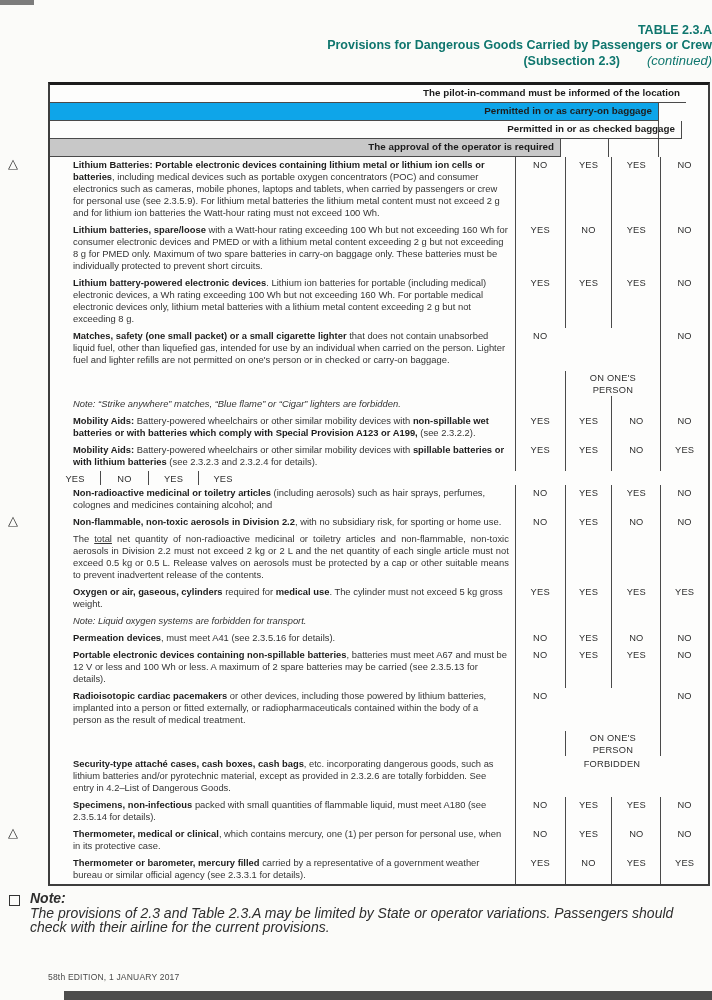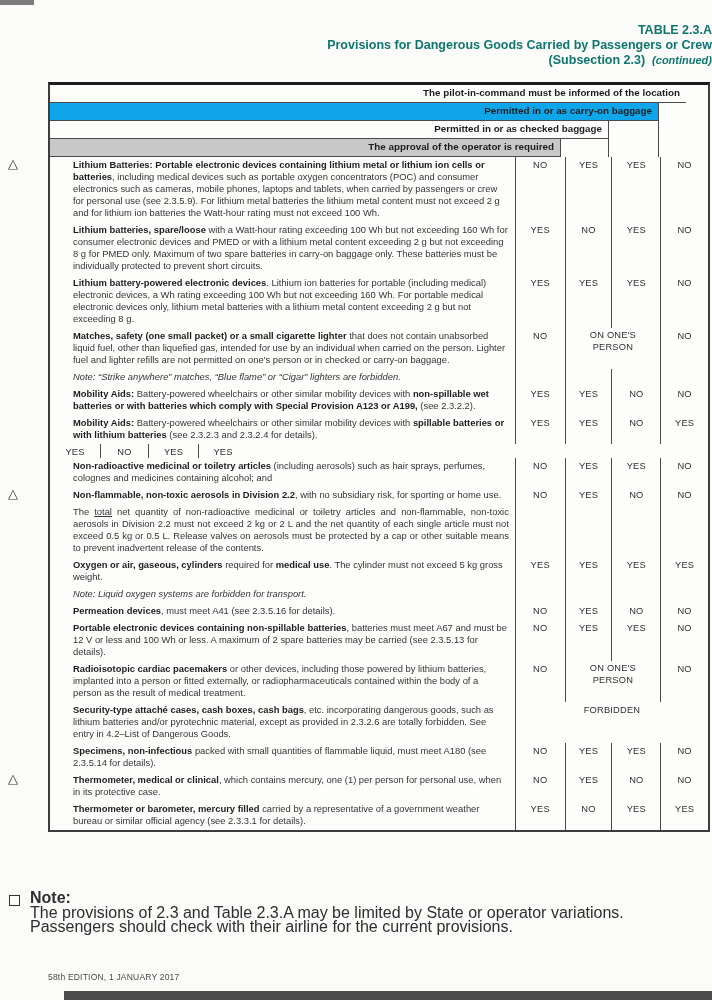--- a/index.html
+++ b/index.html
@@ -6,61 +6,61 @@
   body {
     width:712px; height:1000px; position:relative; overflow:hidden;
     background:#fbfbf9; color:#2f2f2f;
     font-family:"Liberation Sans", sans-serif;
   }
   .scan-smudge { position:absolute; left:0; top:0; width:34px; height:5px; background:#5c5c5c; opacity:.8; }
   .bottom-bar { position:absolute; left:64px; top:991px; width:648px; height:9px; background:#4c4c4c; }
 
   .title-block { position:absolute; left:0; top:23px; width:712px; text-align:right;
     font-weight:bold; font-size:12.5px; line-height:15px; color:#0f766e; }
-  .title-cont { font-weight:bold; font-style:italic; font-size:11px; }
+  .title-cont { font-weight:normal; font-style:italic; font-size:13px;margin-left:20px; }
 
   .dg-table { position:absolute; left:48px; top:82px; width:662px; box-sizing:border-box;
     background:#fdfdfc;
     border-top:3px solid #1c1c1c; border-left:2px solid #3d3d3d;
     border-right:2px solid #3d3d3d; border-bottom:2px solid #3d3d3d; }
 
   .thead { position:relative; height:72px; }
   .step { position:absolute; left:0; height:18px; box-sizing:border-box;
     border-bottom:1px solid #4a4a4a; font-weight:bold; font-size:9.8px; line-height:16px;
     text-align:right; padding-right:6px; color:#1d1d1d; white-space:nowrap; overflow:hidden; }
   .step1 { top:0;  width:636px; background:#fdfdfc; }
   .step2 { top:18px; width:609px; background:#0ea5e9; border-right:1px solid #4a4a4a; }
-  .step3 { top:36px; width:559px; background:#fdfdfc; border-right:1px solid #4a4a4a; }
+  .step3 { top:36px; width:632px; background:#fdfdfc; border-right:1px solid #4a4a4a; }
   .step4 { top:54px; width:511px; background:#c8c8c8; border-right:1px solid #4a4a4a; }
   .hdiv1 { position:absolute; left:608px; top:36px; width:1px; height:36px; background:#4a4a4a; }
   .hdiv2 { position:absolute; left:558px; top:54px; width:1px; height:18px; background:#4a4a4a; }
 
   .tbody { position:relative; }
   .row { display:flex; position:relative; align-items:stretch; }
   .desc { width:461px; box-sizing:border-box; border-right:1px solid #4a4a4a;
     padding:2px 6px 3px 7px; font-size:9.4px; line-height:12px; color:#343434;margin-left:16px; }
   .desc.justify { text-align:justify; }
   .seg-bold { font-weight:bold; color:#1d1d1d; }
   .seg-italic { font-style:italic; }
   .seg-underline { text-decoration:underline; }
   .cell { box-sizing:border-box; text-align:center; font-size:9.3px; line-height:12px;
     padding-top:2px; letter-spacing:.2px; color:#2e2e2e; }
   .c1 { width:50px; }
   .c2 { width:48px; border-left:1px solid #4a4a4a; }
   .c3 { width:50px; border-left:1px solid #4a4a4a; }
   .c4 { width:49px; border-left:1px solid #4a4a4a; }
-  .span2 { width:98px; border-left:1px solid #4a4a4a; }
+  .span2 { width:98px; border-left:1px solid #4a4a4a;margin-top:43px; }
   .span4 { width:197px; }
   .person-wrap { width:66px; margin:0 auto; line-height:11.5px; }
   .marker { position:absolute; left:-42px; top:-1px; font-size:13px; color:#2c2c2c; }
 
   .footnote-icon { position:absolute; left:9px; top:895px; width:9px; height:9px;
     border:1.5px solid #333; background:transparent; }
   .footnote { position:absolute; left:30px; top:891px; width:678px;
-    font-size:16px; line-height:14.5px; color:#2e2e2e; }
+    font-size:14px; font-style:italic; line-height:14.5px; color:#2e2e2e; }
   .footnote-label { font-weight:bold; }
   .footnote-body { }
   .edition { position:absolute; left:48px; top:972px; font-size:8.5px;
     letter-spacing:.2px; color:#4a4a4a; }
 </style>
 </head>
 <body>
 
 <div class="scan-smudge"></div>
 

